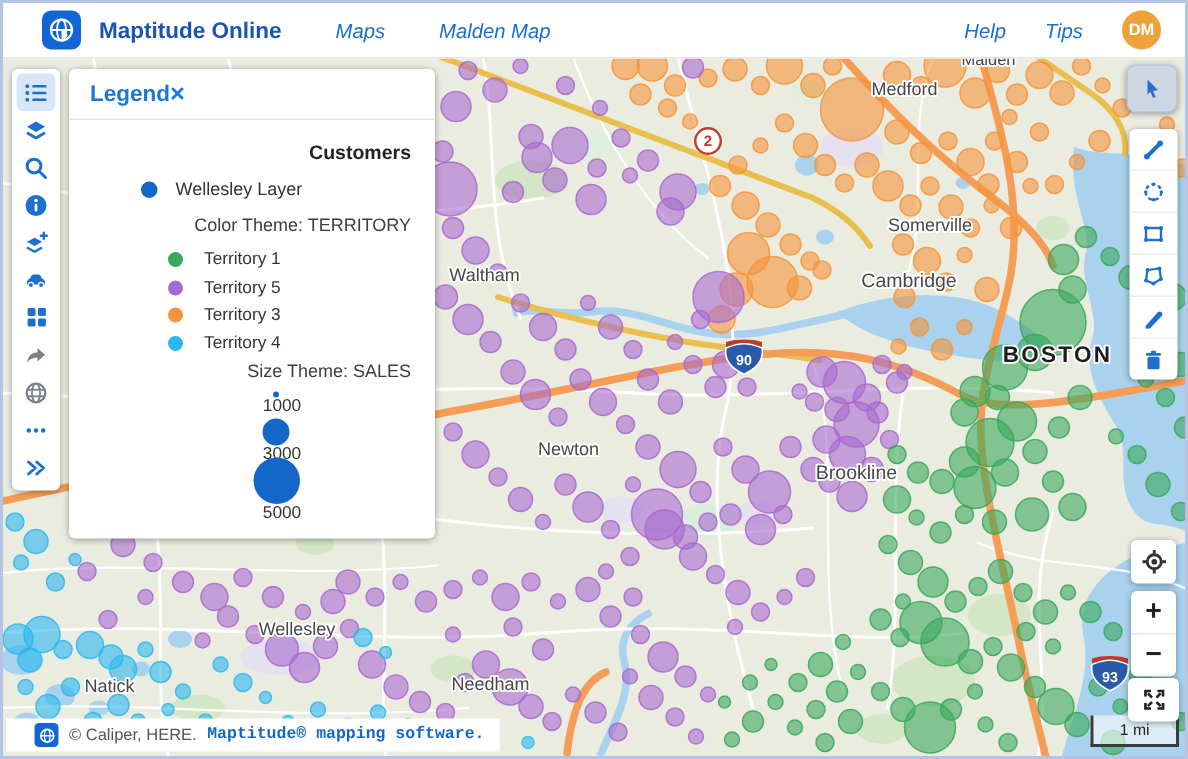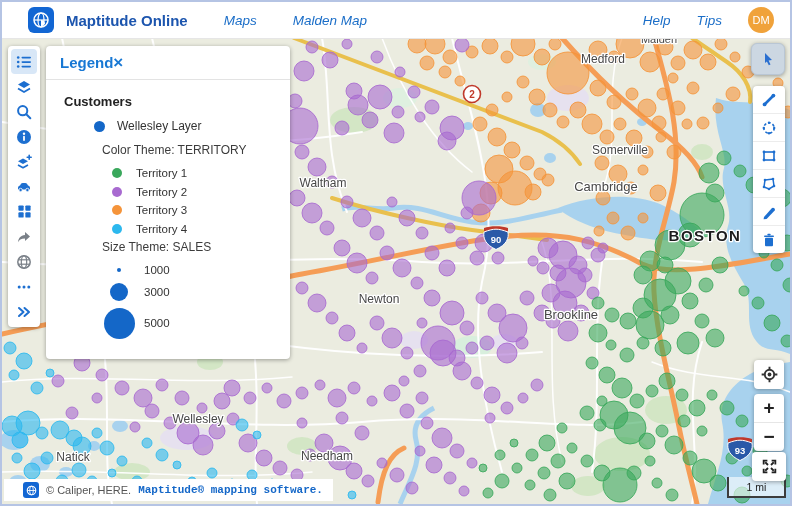--- a/index.html
+++ b/index.html
@@ -7,46 +7,46 @@
           overflow:hidden;background:#ebece0;}
   
   .topbar{position:absolute;left:0;top:0;right:0;height:36px;background:#fff;z-index:20;
           display:flex;align-items:center;border-bottom:1px solid #e6e6e6;}
   .logo{width:26px;height:26px;border-radius:6px;background:#1266d3;margin-left:26px;flex:0 0 auto;
         display:flex;align-items:center;justify-content:center;}
   .app-title{color:#1c55ae;font-weight:bold;font-size:15px;margin-left:12px;white-space:nowrap;}
   .nav-link{color:#1b6ec8;font-size:13.5px;margin-left:36px;cursor:pointer;white-space:nowrap;font-style:italic;}
   .topbar-right{margin-left:auto;display:flex;align-items:center;gap:26px;padding-right:16px;}
   .avatar{width:26px;height:26px;border-radius:50%;background:#f0a23a;color:#fff;font-size:11px;
-          font-weight:normal;display:flex;align-items:center;justify-content:center;}
+          font-weight:bold;display:flex;align-items:center;justify-content:center;}
   
   .map-svg{position:absolute;left:0;top:0;width:788px;height:502px;z-index:1;}
   .maplabel{fill:#474747;paint-order:stroke;stroke:#ffffff;stroke-width:2.5px;stroke-linejoin:round;}
   .maplabel.bold{fill:#1c1c1c;font-weight:bold;letter-spacing:1.5px;}
   
   .panel{background:#fff;border-radius:4px;box-shadow:0 1px 4px rgba(0,0,0,.35);position:absolute;z-index:10;}
   
   .sidebar{left:6px;top:44px;width:32px;padding:3px 0;display:flex;flex-direction:column;}
   .sb-item{height:25px;display:flex;align-items:center;justify-content:center;cursor:pointer;}
   .sb-item.active{background:#d8e7f7;border-radius:4px;margin:0 3px;}
   
   .legend{left:44px;top:44px;width:244px;}
   .legend-header{display:flex;justify-content:flex-start;align-items:center;
                  padding:8px 14px;border-bottom:1px solid #e3e3e3;}
   .legend-title{color:#1878d4;font-weight:bold;font-size:15px;}
   .legend-close{color:#1878d4;font-size:17px;font-weight:bold;cursor:pointer;line-height:1;}
-  .legend-body{padding:10px 0 18px 18px;font-size:12px;color:#333;}
+  .legend-body{padding:10px 16px 18px 18px;font-size:12px;color:#333;text-align:right;}
   .lg-group{font-weight:bold;font-size:13px;color:#222;margin:4px 0 10px 0;}
   .lg-row{display:flex;align-items:center;margin:0 0 10px 30px;}
   .dot{border-radius:50%;display:inline-block;flex:0 0 auto;}
   .layer-dot{width:11px;height:11px;margin-right:12px;}
   .lg-theme{margin:2px 0 7px 38px;color:#3c3c3c;font-size:12px;}
   .terr-row{display:flex;align-items:center;height:18.5px;margin-left:48px;font-size:11.5px;color:#333;}
   .terr-dot{width:10px;height:10px;margin-right:14px;}
-  .size-row{display:flex;align-items:center;margin-left:38px;font-size:11.5px;color:#333;}
+  .size-row{display:flex;align-items:center;margin-left:38px;font-size:11.5px;color:#333;flex-direction:column;}
   .size-dot-wrap{width:34px;display:flex;align-items:center;justify-content:center;flex:0 0 auto;margin-right:8px;}
   .size-dot{border-radius:50%;display:inline-block;}
   
   .pointer-btn{right:5px;top:41px;width:32px;height:30px;background:#ccd7e2;border:1px solid #b9c6d4;
                display:flex;align-items:center;justify-content:center;border-radius:6px;cursor:pointer;}
   .draw-toolbar{right:5px;top:84px;width:32px;display:flex;flex-direction:column;overflow:hidden;}
   .tool-btn{height:27px;display:flex;align-items:center;justify-content:center;cursor:pointer;
             border-bottom:1px solid #ececec;}
   .tool-btn:last-child{border-bottom:none;}
   
@@ -648,21 +648,21 @@
         <span class="dot layer-dot" id="layer-dot" style="background: rgb(20, 103, 200);"></span>
         <span>Wellesley Layer</span>
       </div>
       <div class="lg-theme">Color Theme: TERRITORY</div>
       <div class="terr-row">
         <span class="dot terr-dot" style="background: rgb(58, 168, 92);"></span>
         <span>Territory 1</span>
       </div>
       <div class="terr-row">
         <span class="dot terr-dot" style="background: rgb(168, 106, 208);"></span>
-        <span>Territory 2</span>
+        <span>Territory 5</span>
       </div>
       <div class="terr-row">
         <span class="dot terr-dot" style="background: rgb(245, 148, 58);"></span>
         <span>Territory 3</span>
       </div>
       <div class="terr-row">
         <span class="dot terr-dot" style="background: rgb(44, 184, 238);"></span>
         <span>Territory 4</span>
       </div>
       <div class="lg-theme">Size Theme: SALES</div>

